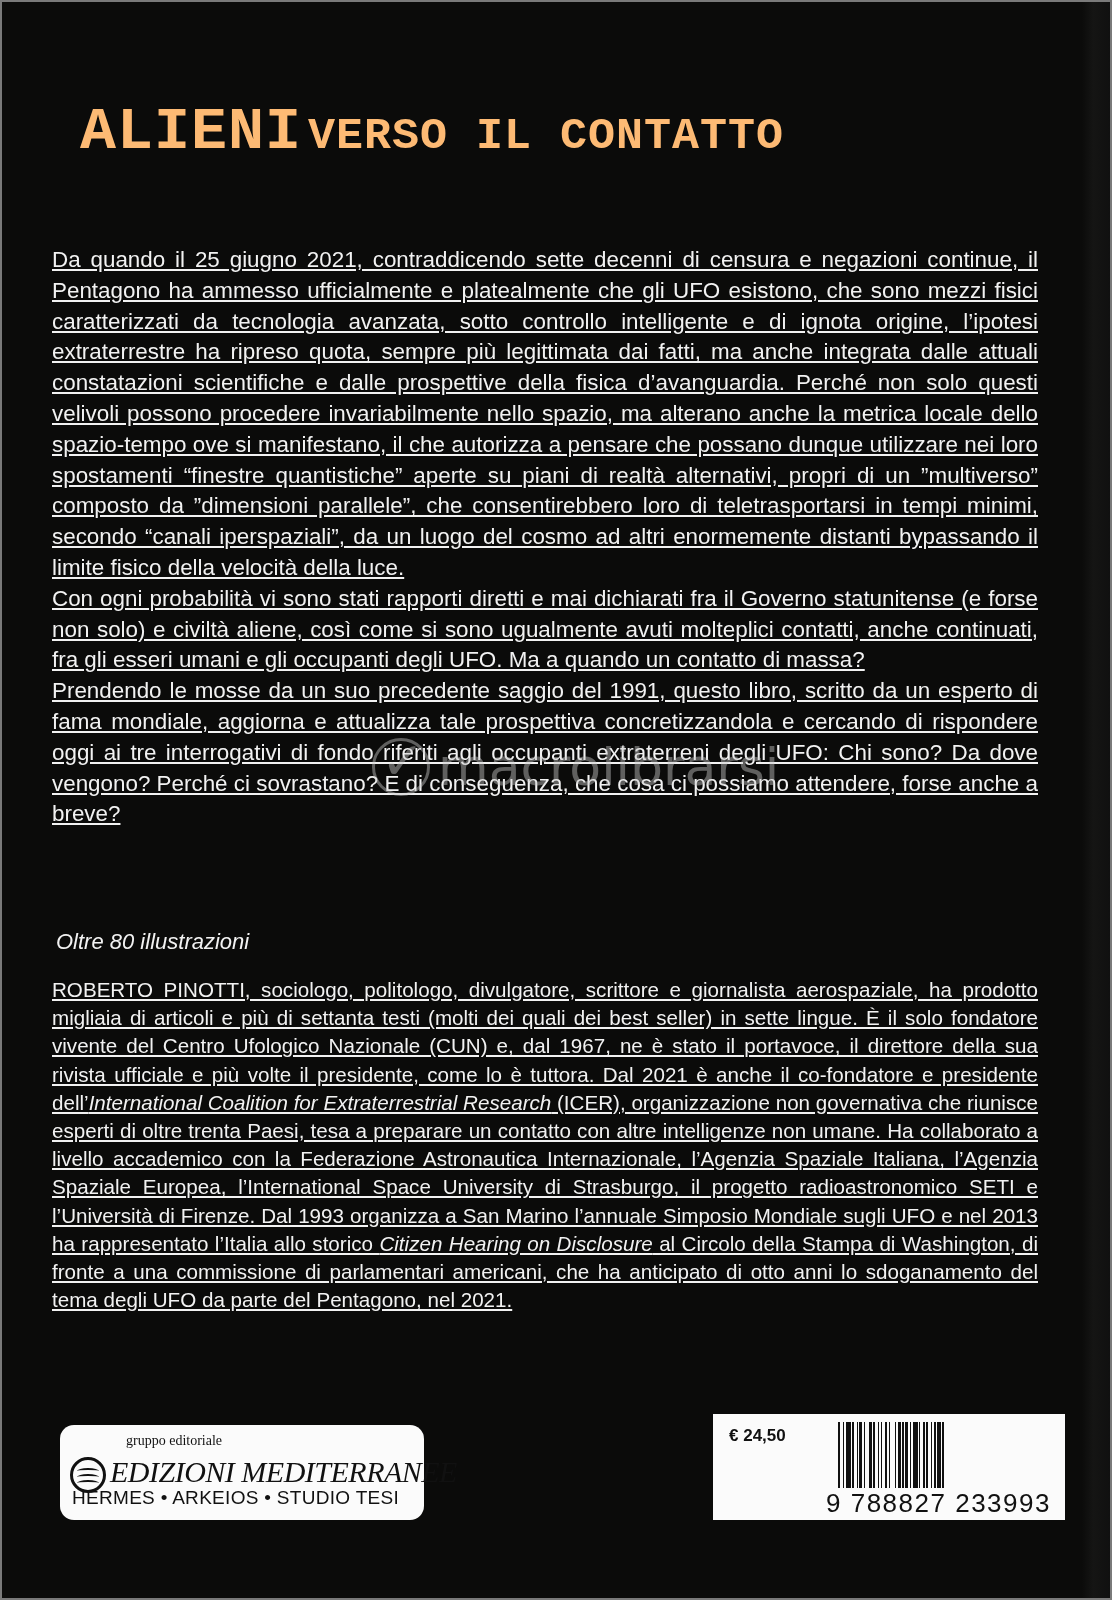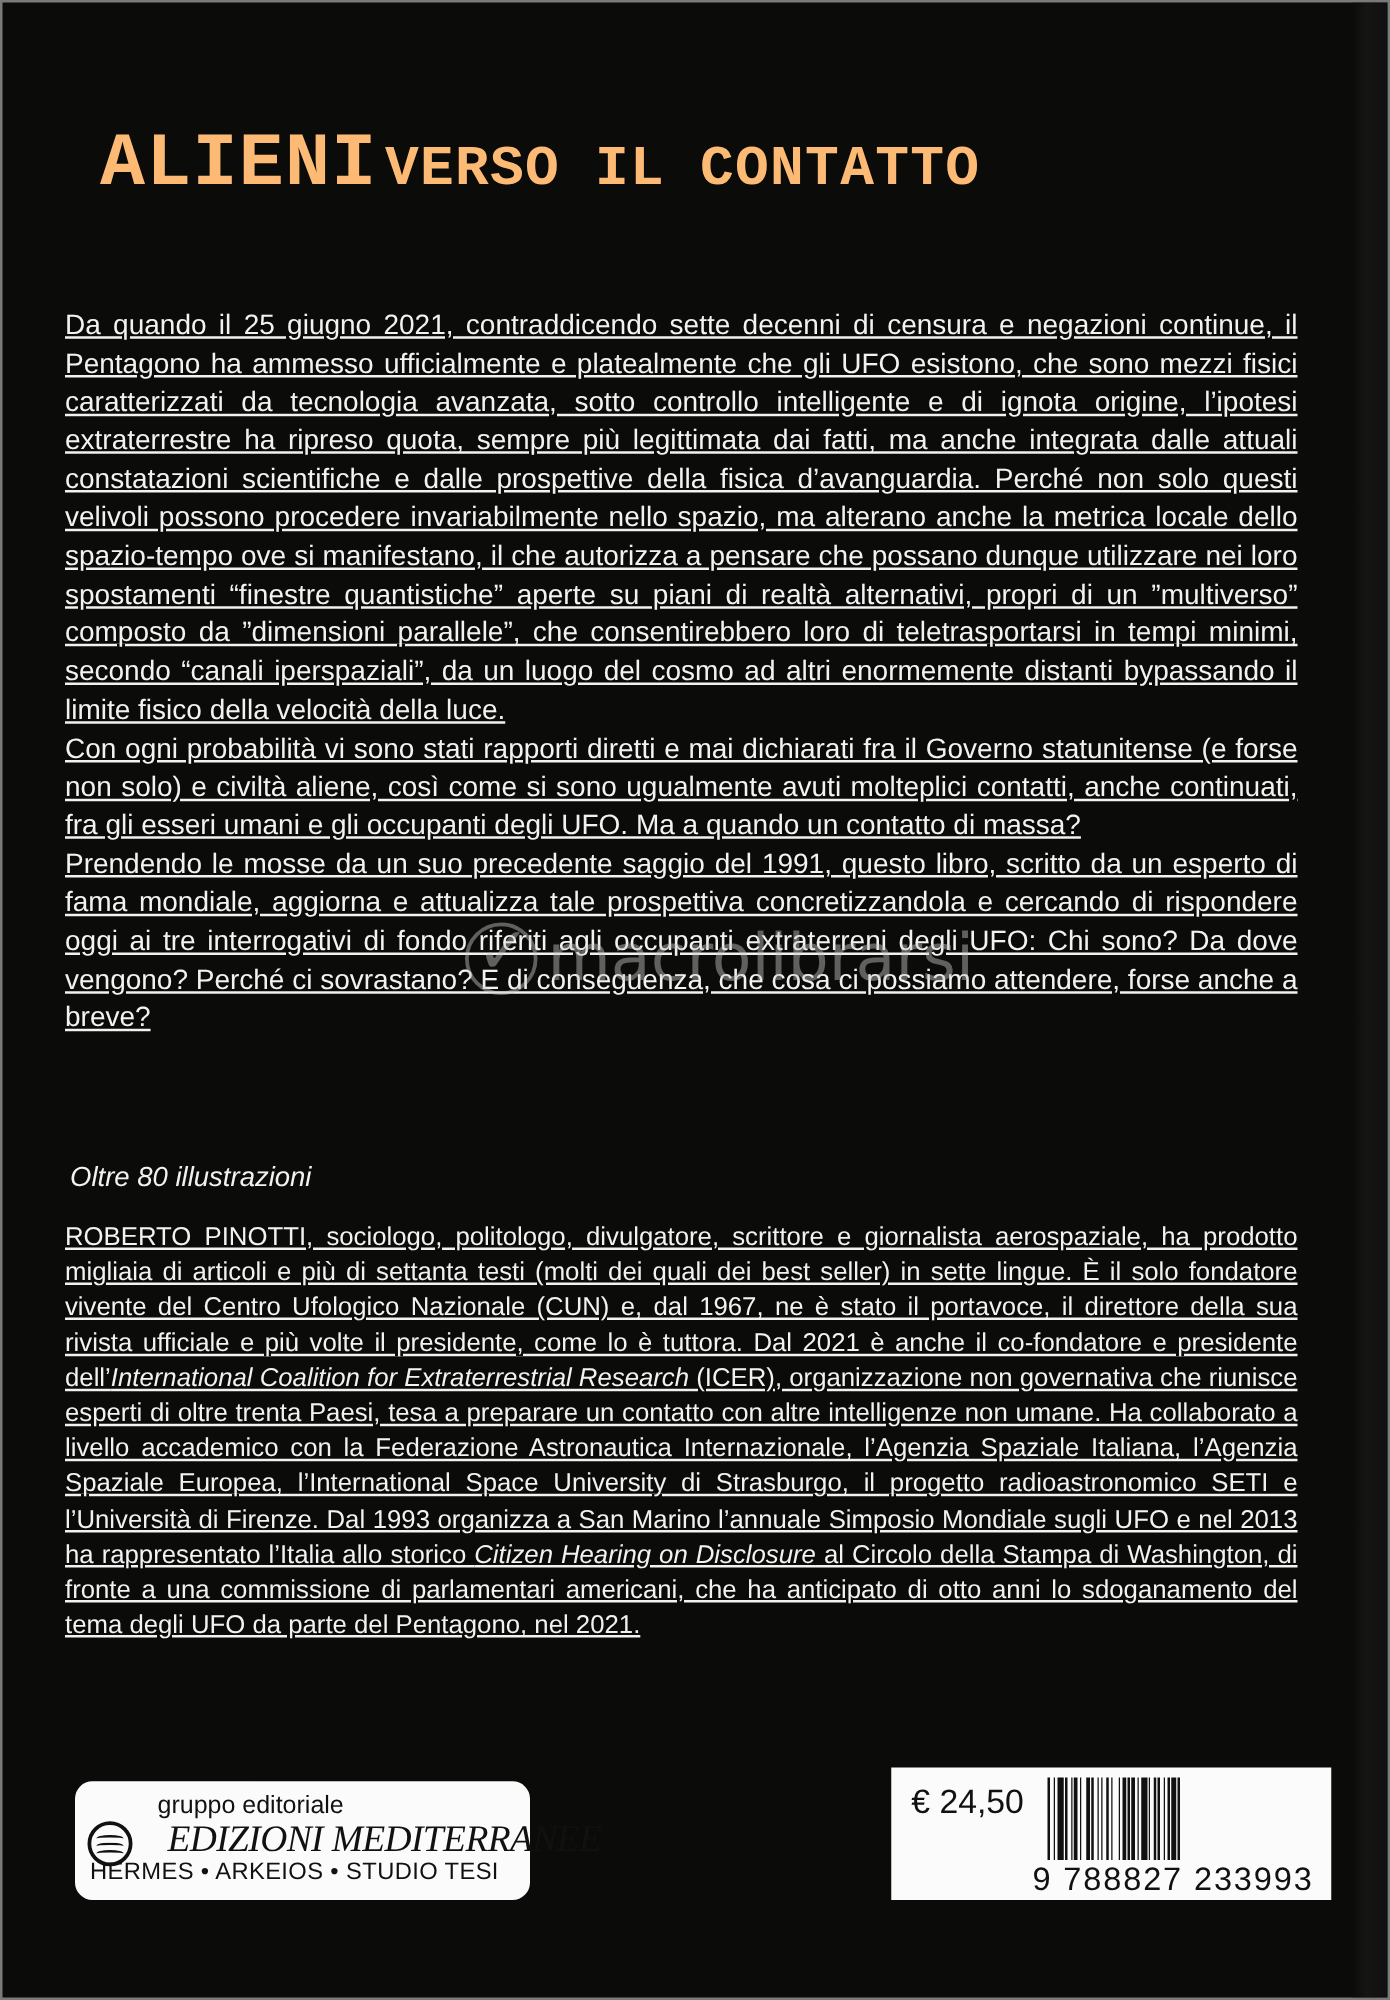--- a/index.html
+++ b/index.html
@@ -92,56 +92,56 @@
     }
     .publisher {
       position: absolute; left: 58px; top: 1423px;
       width: 364px; height: 95px;
       background: #fbfbfb;
       border-radius: 14px;
       color: #111;
     }
     .publisher .group {
       position: absolute; left: 66px; top: 8px;
-      font-size: 20px;
+      font-size: 14px;
+      font-family: Liberation Serif, serif;
     }
     .publisher .logo {
       position: absolute; left: 10px; top: 32px;
       width: 30px; height: 30px;
       border: 3px solid #111; border-radius: 50%;
       overflow: hidden;
     }
     .publisher .logo span {
       position: absolute; left: 4px; width: 22px; height: 4px;
       border-top: 2px solid #111; border-radius: 50%;
     }
     .publisher .name {
       position: absolute; left: 50px; top: 30px;
       font-family: "Liberation Serif", serif;
       font-style: italic;
       font-size: 30px;
       letter-spacing: -0.5px;
       white-space: nowrap;
-      margin-left: 24px;
     }
     .publisher .imprints {
       position: absolute; left: 12px; top: 62px;
       font-size: 19px;
       white-space: nowrap;
       letter-spacing: 0.3px;
     }
     .barcode-box {
       position: absolute; left: 711px; top: 1412px;
       width: 352px; height: 106px;
       background: #fbfbfb;
       color: #111;
     }
     .barcode-box .price {
       position: absolute; left: 16px; top: 12px;
-      font-size: 27px; font-weight: normal;
+      font-size: 17px; font-weight: bold;
     }
     .barcode-box .bars {
       position: absolute; left: 125px; top: 8px;
       width: 214px; height: 78px;
       display: flex; align-items: stretch;
     }
     .barcode-box .bars i { display: block; background: #111; }
     .barcode-box .digits {
       position: absolute; left: 112px; top: 74px;
       font-size: 26px;

